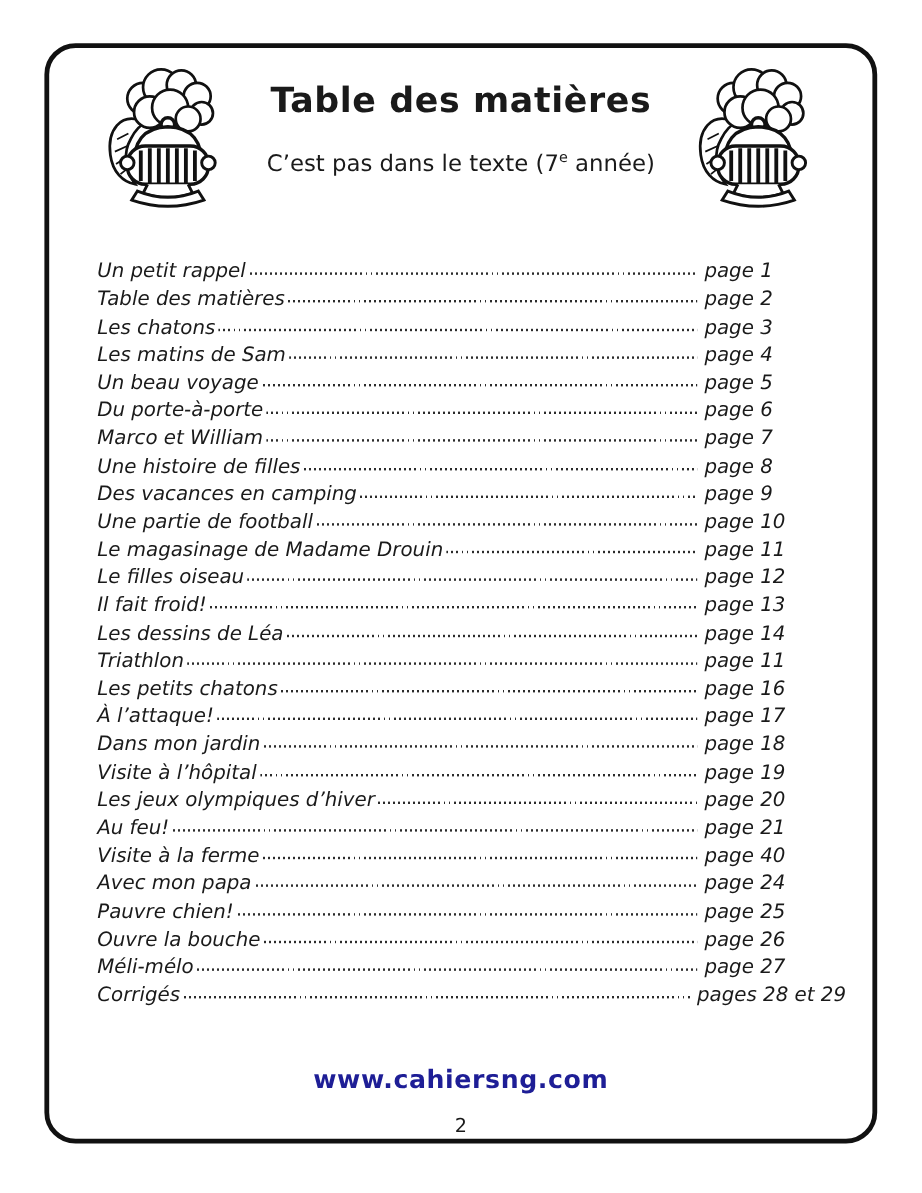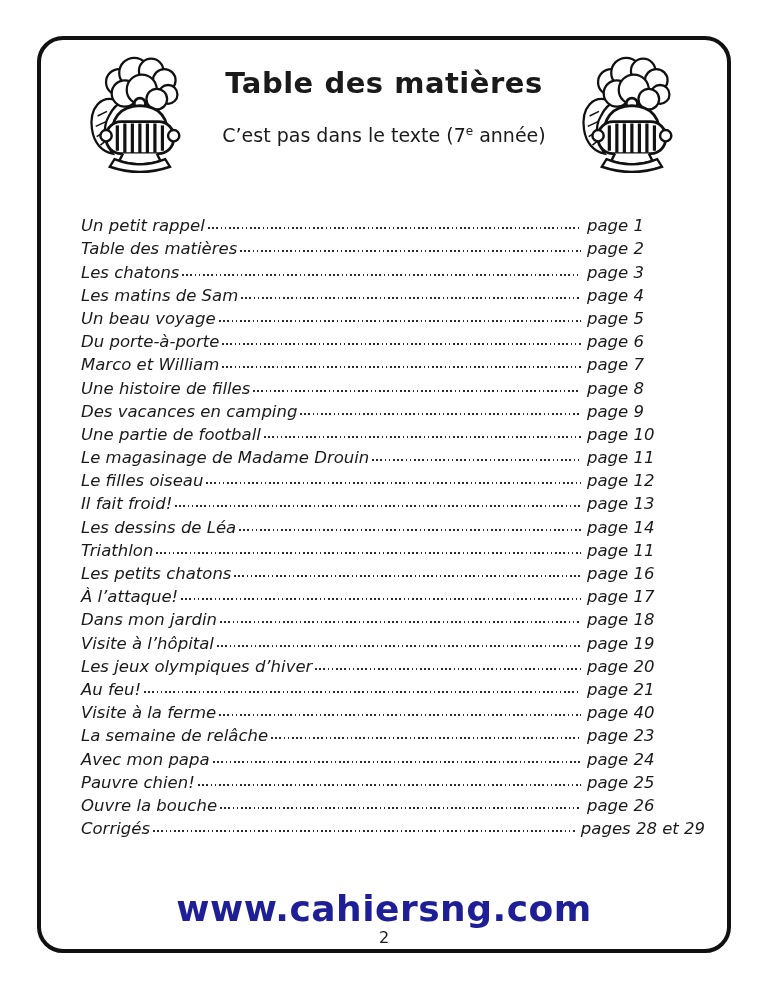--- a/index.html
+++ b/index.html
@@ -16,21 +16,21 @@
   .helmet.left  { left:40px; }
   .helmet.right { right:40px; }
   .toc { position:absolute; top:172px; left:40px; right:22px; }
   .toc-row { display:flex; align-items:flex-end; height:23.2px;
     font-size:16.5px; white-space:nowrap;font-style:italic; }
   .toc-title { flex:0 0 auto; }
   .leader { flex:1 1 auto; height:2px; align-self:flex-end; margin:0 6px 6px 3px;
     background:repeating-linear-gradient(to right,#2b2b2b 0 1.6px,transparent 1.6px 4.2px); }
   .toc-page { flex:0 0 auto; min-width:118px; text-align:left; }
   .website { position:absolute; top:848px; left:0; width:100%;
-    text-align:center; font-size:36px; font-weight:600; letter-spacing:0.5px; }
+    text-align:center; font-size:21px; font-weight:600; letter-spacing:0.5px; }
   .page-number { position:absolute; top:888px; left:0; width:100%;
     text-align:center; font-size:16px; }
   svg .ln { fill:#ffffff; stroke:#111; }
 </style>
 </head>
 <body>
 
 <div class="frame">
 
   <div class="helmet left">
@@ -215,38 +215,38 @@
         <span class="toc-title">Au feu!</span>
         <span class="leader"></span>
         <span class="toc-page">page 21</span>
       </div>
     <div class="toc-row">
         <span class="toc-title">Visite à la ferme</span>
         <span class="leader"></span>
         <span class="toc-page">page 40</span>
       </div>
     <div class="toc-row">
-        <span class="toc-title">La semaine de relâche</span>
-        <span class="leader"></span>
-        <span class="toc-page">page 23</span>
-      </div>
-    <div class="toc-row">
         <span class="toc-title">Avec mon papa</span>
         <span class="leader"></span>
         <span class="toc-page">page 24</span>
       </div>
     <div class="toc-row">
         <span class="toc-title">Pauvre chien!</span>
         <span class="leader"></span>
         <span class="toc-page">page 25</span>
       </div>
     <div class="toc-row">
         <span class="toc-title">Ouvre la bouche</span>
         <span class="leader"></span>
         <span class="toc-page">page 26</span>
+      </div>
+    <div class="toc-row">
+        <span class="toc-title">Méli-mélo</span>
+        <span class="leader"></span>
+        <span class="toc-page">page 27</span>
       </div>
     <div class="toc-row">
         <span class="toc-title">Corrigés</span>
         <span class="leader"></span>
         <span class="toc-page">pages 28 et 29</span>
       </div>
   </div>
 
   <div class="website" style="color: rgb(30, 30, 150);">www.cahiersng.com</div>
   <div class="page-number">2</div>

